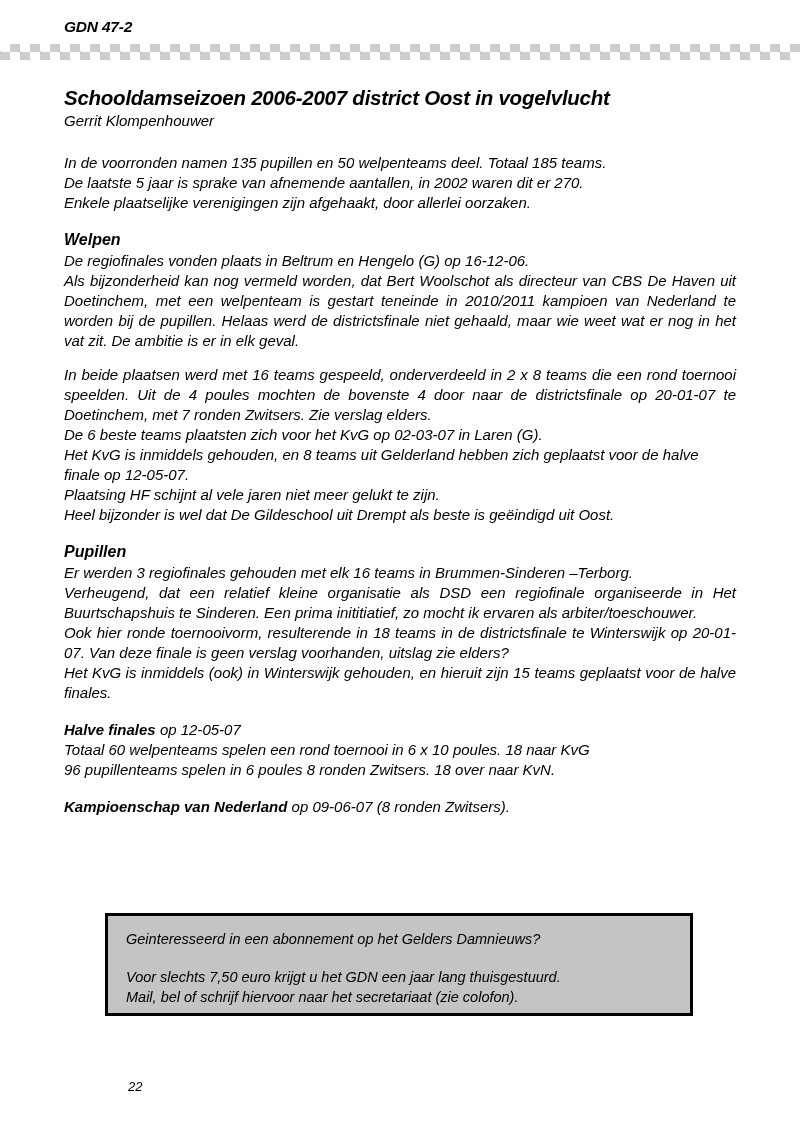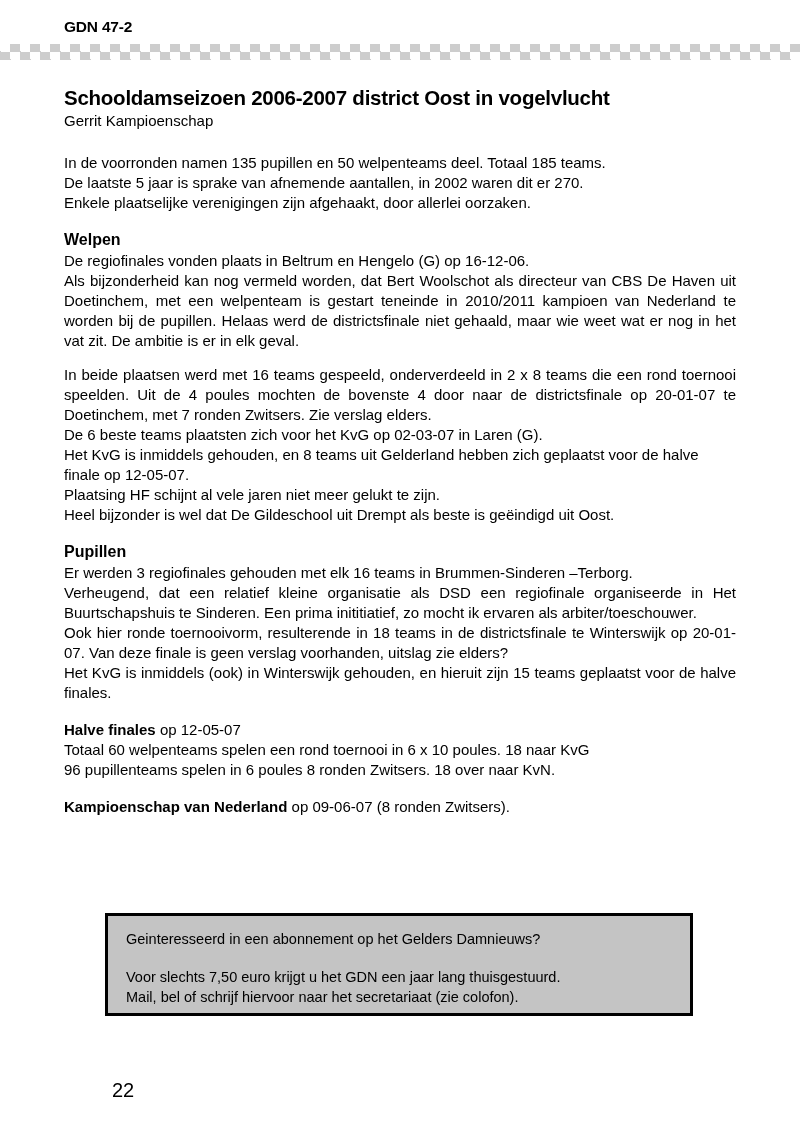--- a/index.html
+++ b/index.html
@@ -14,20 +14,21 @@
     font-family: "Liberation Sans", sans-serif;
     color: #000000;
     overflow: hidden;
   }
 
   .page {
     position: relative;
     width: 776px;
     height: 1134px;
     background: #ffffff;
+    font-style: italic;
   }
 
   
   .running-head {
     position: absolute;
     left: 64px;
     top: 18px;
     font-size: 15.5px;
     font-weight: bold;
     letter-spacing: -0.2px;
@@ -109,39 +110,39 @@
   .ad-line {
     font-size: 14.5px;
     line-height: 1.33;
     margin: 0;
   }
   .ad-spacer { height: 19px; }
 
   
   .folio {
     position: absolute;
-    left: 112px;
+    left: 128px;
     top: 1079px;
-    font-size: 20px;
+    font-size: 13px;
   }
 </style>
 </head>
 <body>
 
 <div class="page">
 
   <div class="running-head">GDN 47-2</div>
 
   <div class="checker-band"></div>
 
   <div class="content">
 
     <h1 class="doc-title">Schooldamseizoen 2006-2007 district Oost in vogelvlucht</h1>
 
-    <p class="doc-byline">Gerrit Kampioenschap</p>
+    <p class="doc-byline">Gerrit Klompenhouwer</p>
 
     <div class="gap-lg"></div>
 
     <p class="para">In de voorronden namen 135 pupillen en 50 welpenteams deel. Totaal 185 teams.</p>
     <p class="para">De laatste 5 jaar is sprake van afnemende aantallen, in 2002 waren dit er 270.</p>
     <p class="para">Enkele plaatselijke verenigingen zijn afgehaakt, door allerlei oorzaken.</p>
 
     <div class="gap-md"></div>
 
     <h2 class="section-heading">Welpen</h2>

